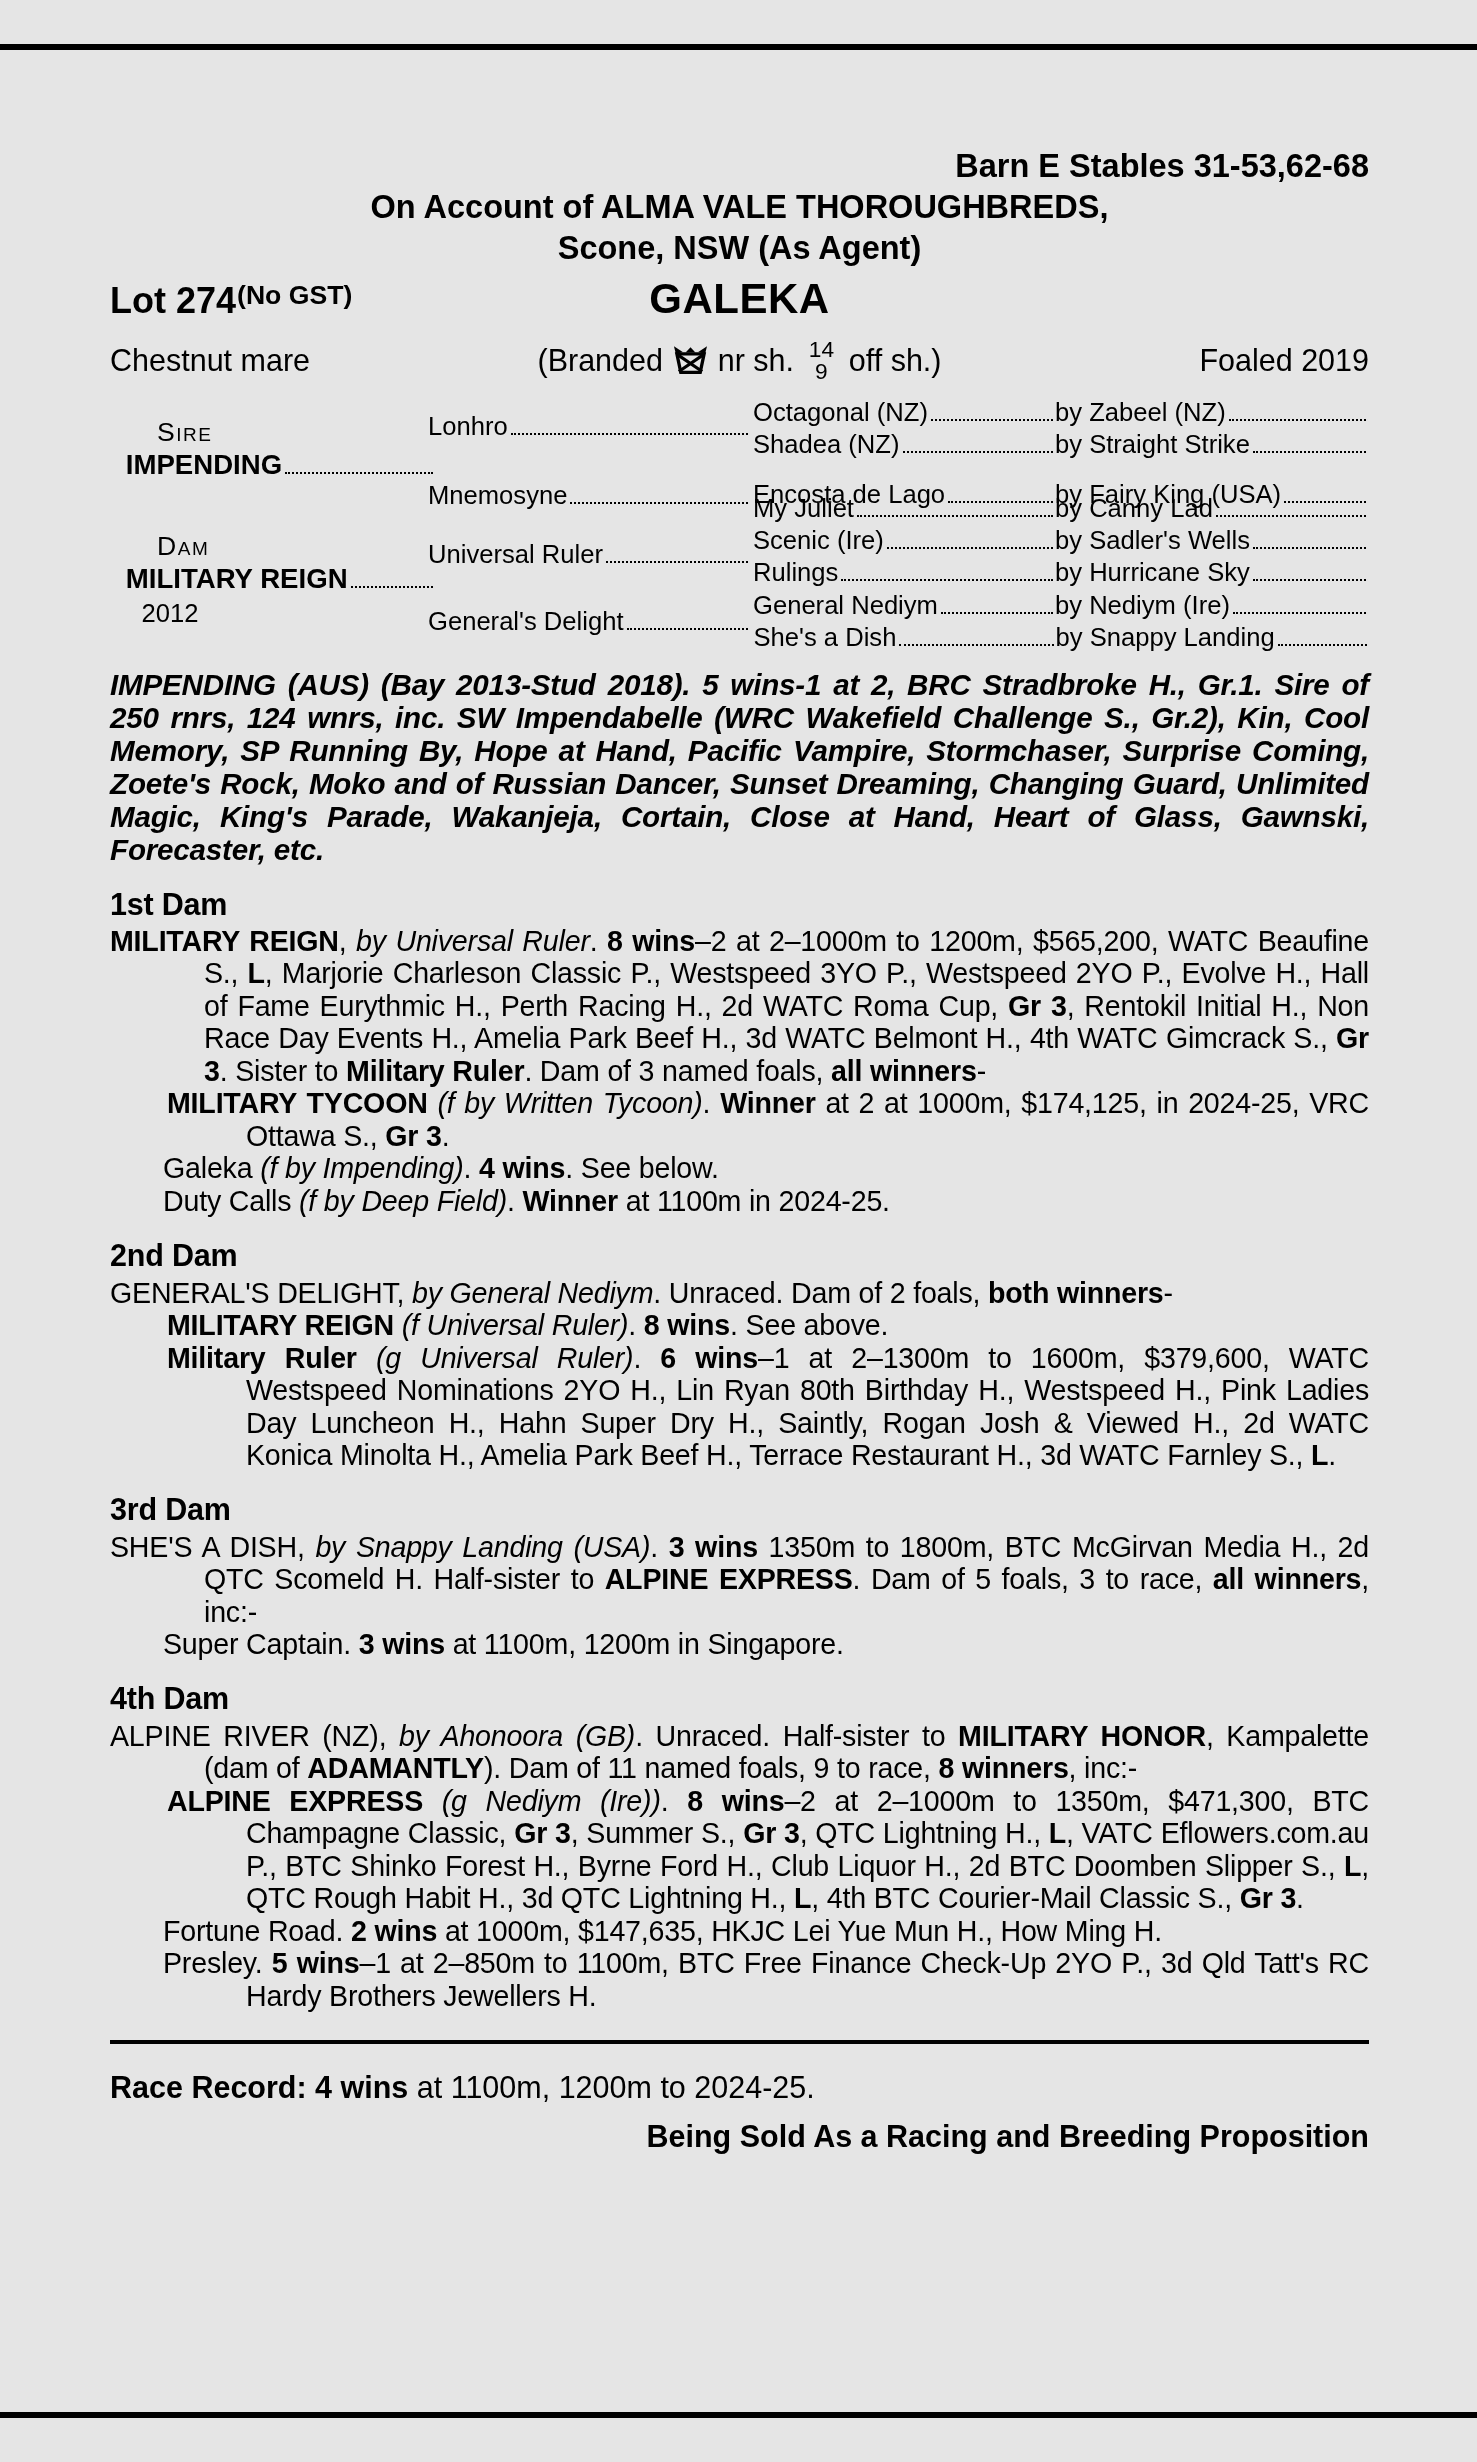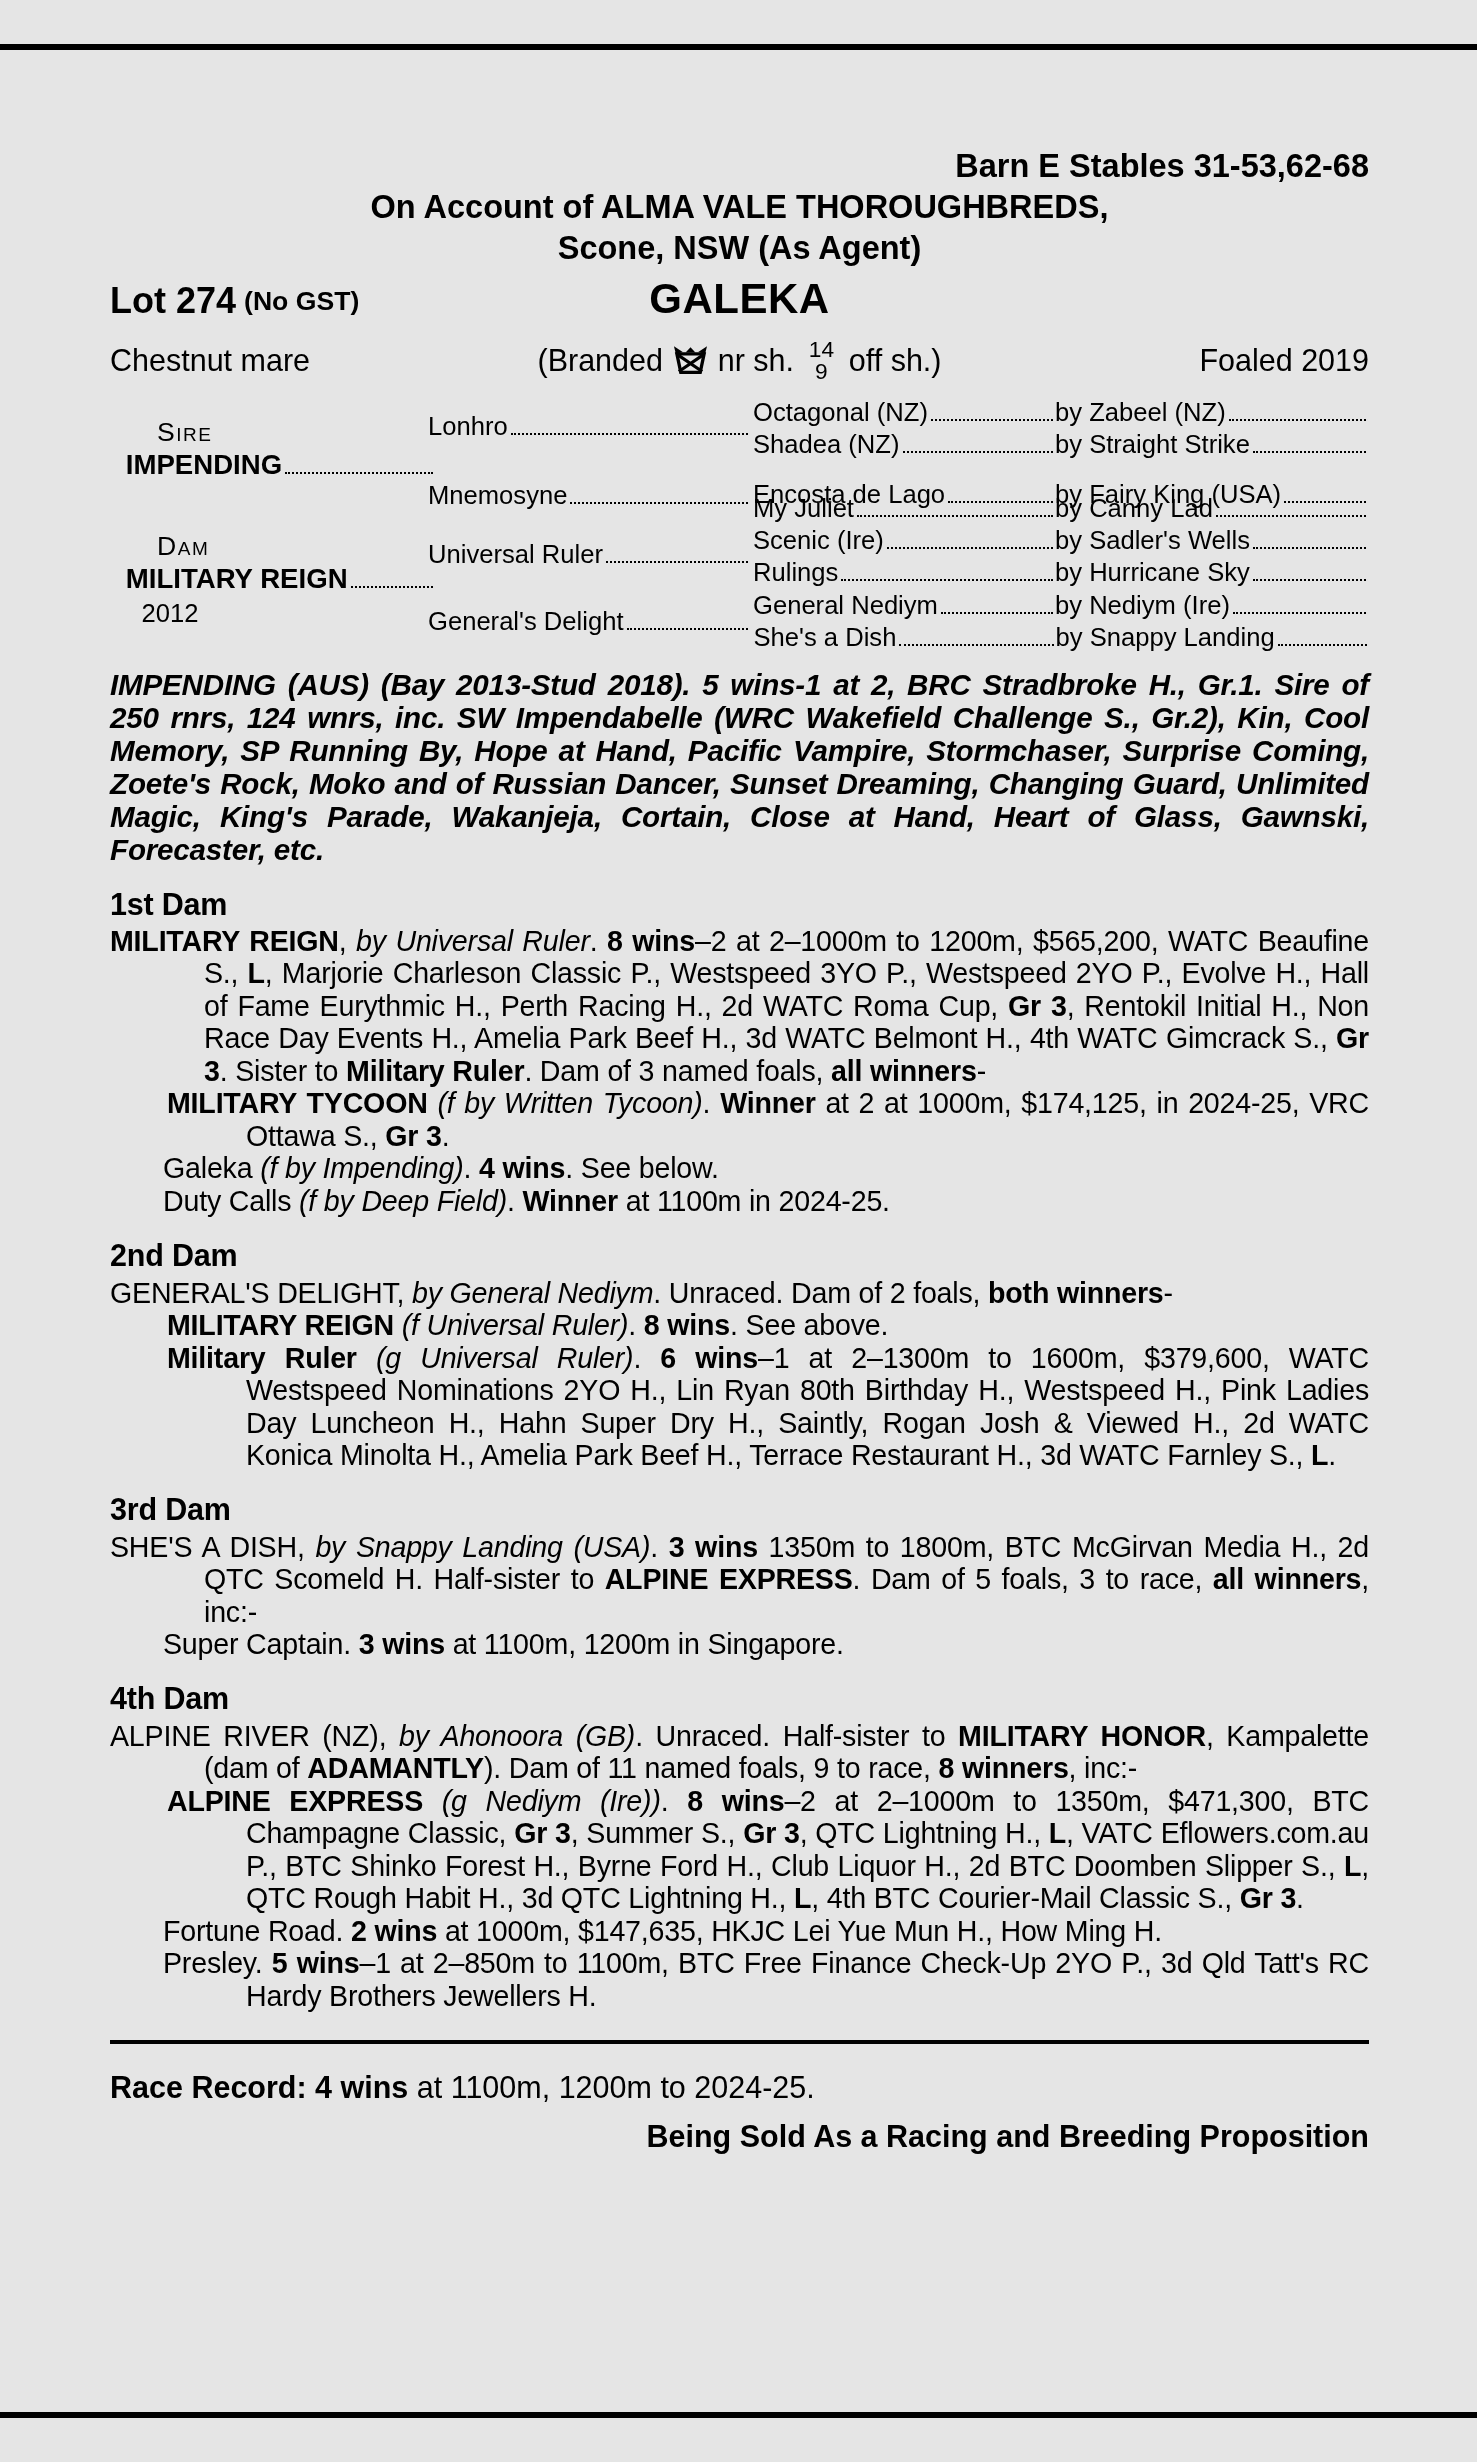--- a/index.html
+++ b/index.html
@@ -6,21 +6,21 @@
   .page{position:relative;width:1478px;height:2463px;background:#e5e5e5;
         font-family:"Liberation Sans",sans-serif;color:#000;overflow:hidden;}
   .rule{position:absolute;left:0;width:1478px;height:5.9px;background:#000;}
   .rule.top{top:44px}
   .rule.bottom{top:2412px}
   .hline{position:absolute;left:110px;width:1259px;}
   .barn{top:148px;text-align:right;font-weight:bold;font-size:32.5px;}
   .account{top:189px;text-align:center;font-weight:bold;font-size:32.5px;}
   .scone{top:230px;text-align:center;font-weight:bold;font-size:32.5px;}
   .lot-row{top:275px;display:grid;grid-template-columns:1fr auto 1fr;align-items:baseline;}
-  .lot-left{display:flex;align-items:center;gap:8px;}
+  .lot-left{display:flex;align-items:flex-start;gap:1px;}
   .lot-label{font-weight:bold;font-size:36px;}
   .gst{font-weight:bold;font-size:26.6px;}
   .horse-name{font-weight:bold;font-size:42px;letter-spacing:0.5px;text-align:center;}
   .desc-row{top:325px;display:grid;grid-template-columns:1fr auto 1fr;align-items:center;font-size:30.5px;height:71px;}
   .brand-group{display:flex;align-items:center;gap:9.9px;}
   .brand-frac{display:flex;flex-direction:column;align-items:center;font-size:22.7px;line-height:21.7px;margin:0 4.9px;}
   .desc-right{text-align:right;}
   .pedigree{position:absolute;top:392px;left:110px;width:1259px;height:270px;font-size:25.6px;line-height:28.6px;}
   .ped-abs{position:absolute;}
   .ped-label{font-variant:small-caps;font-size:26.6px;letter-spacing:1.5px;}

